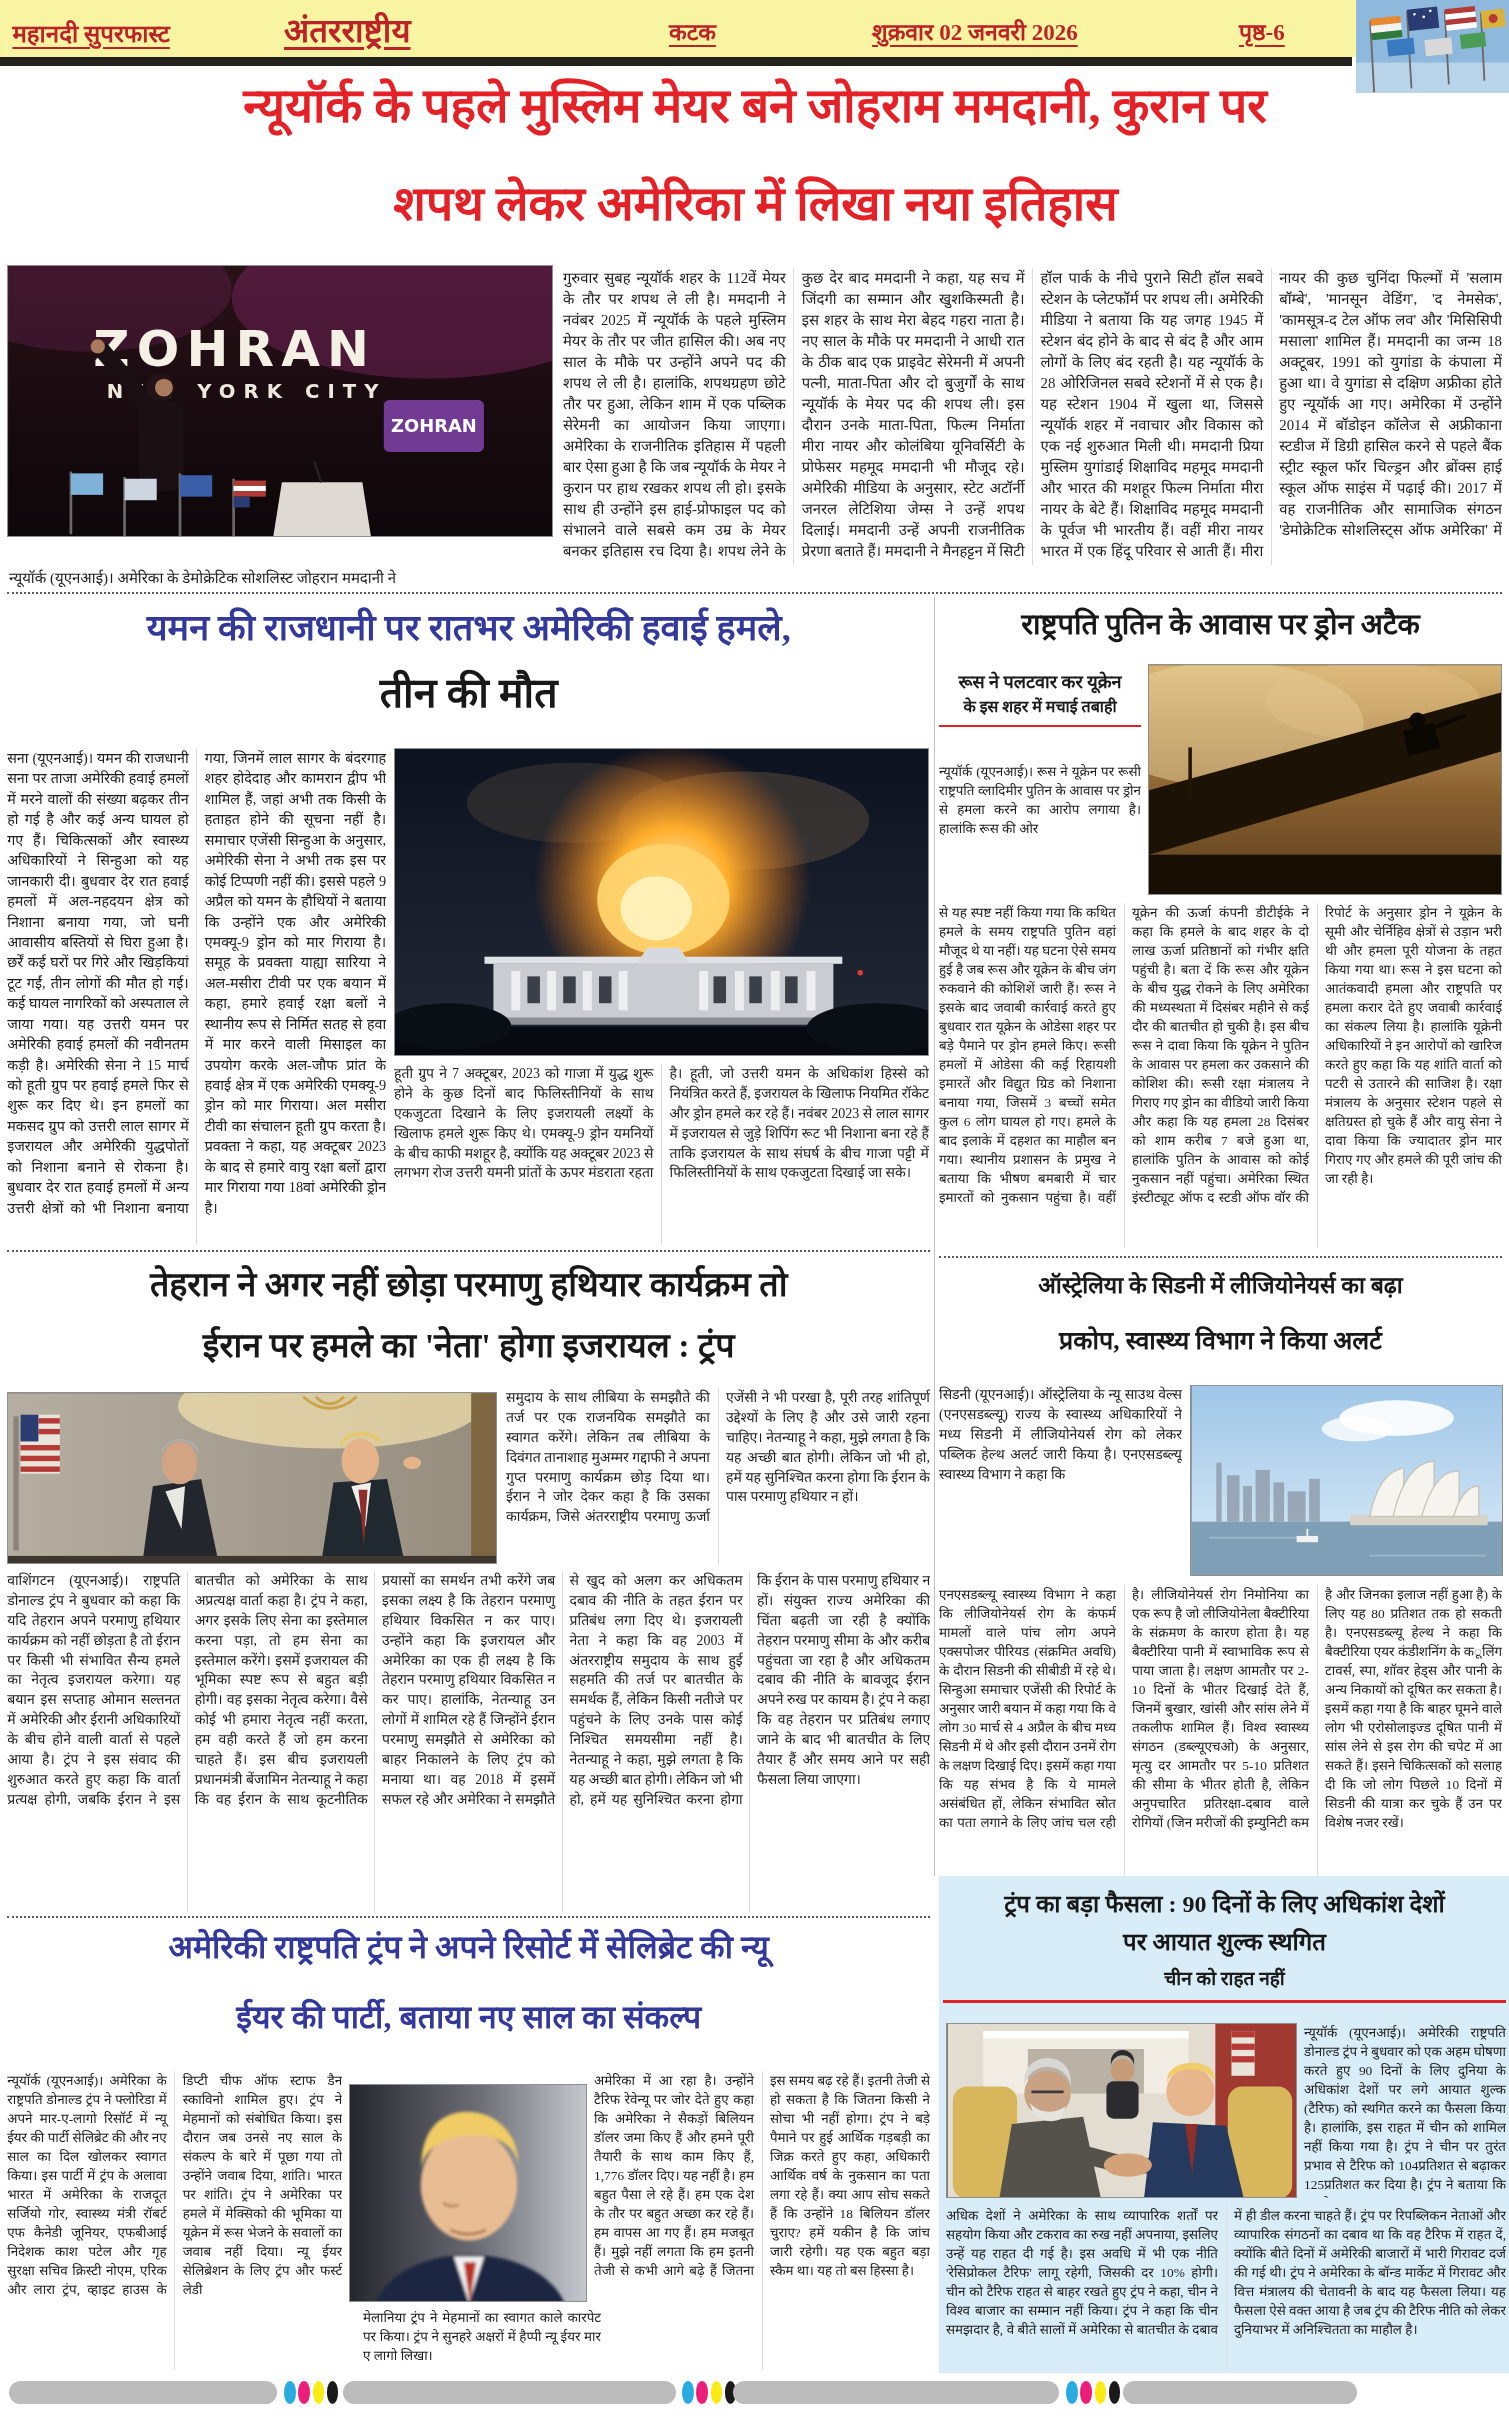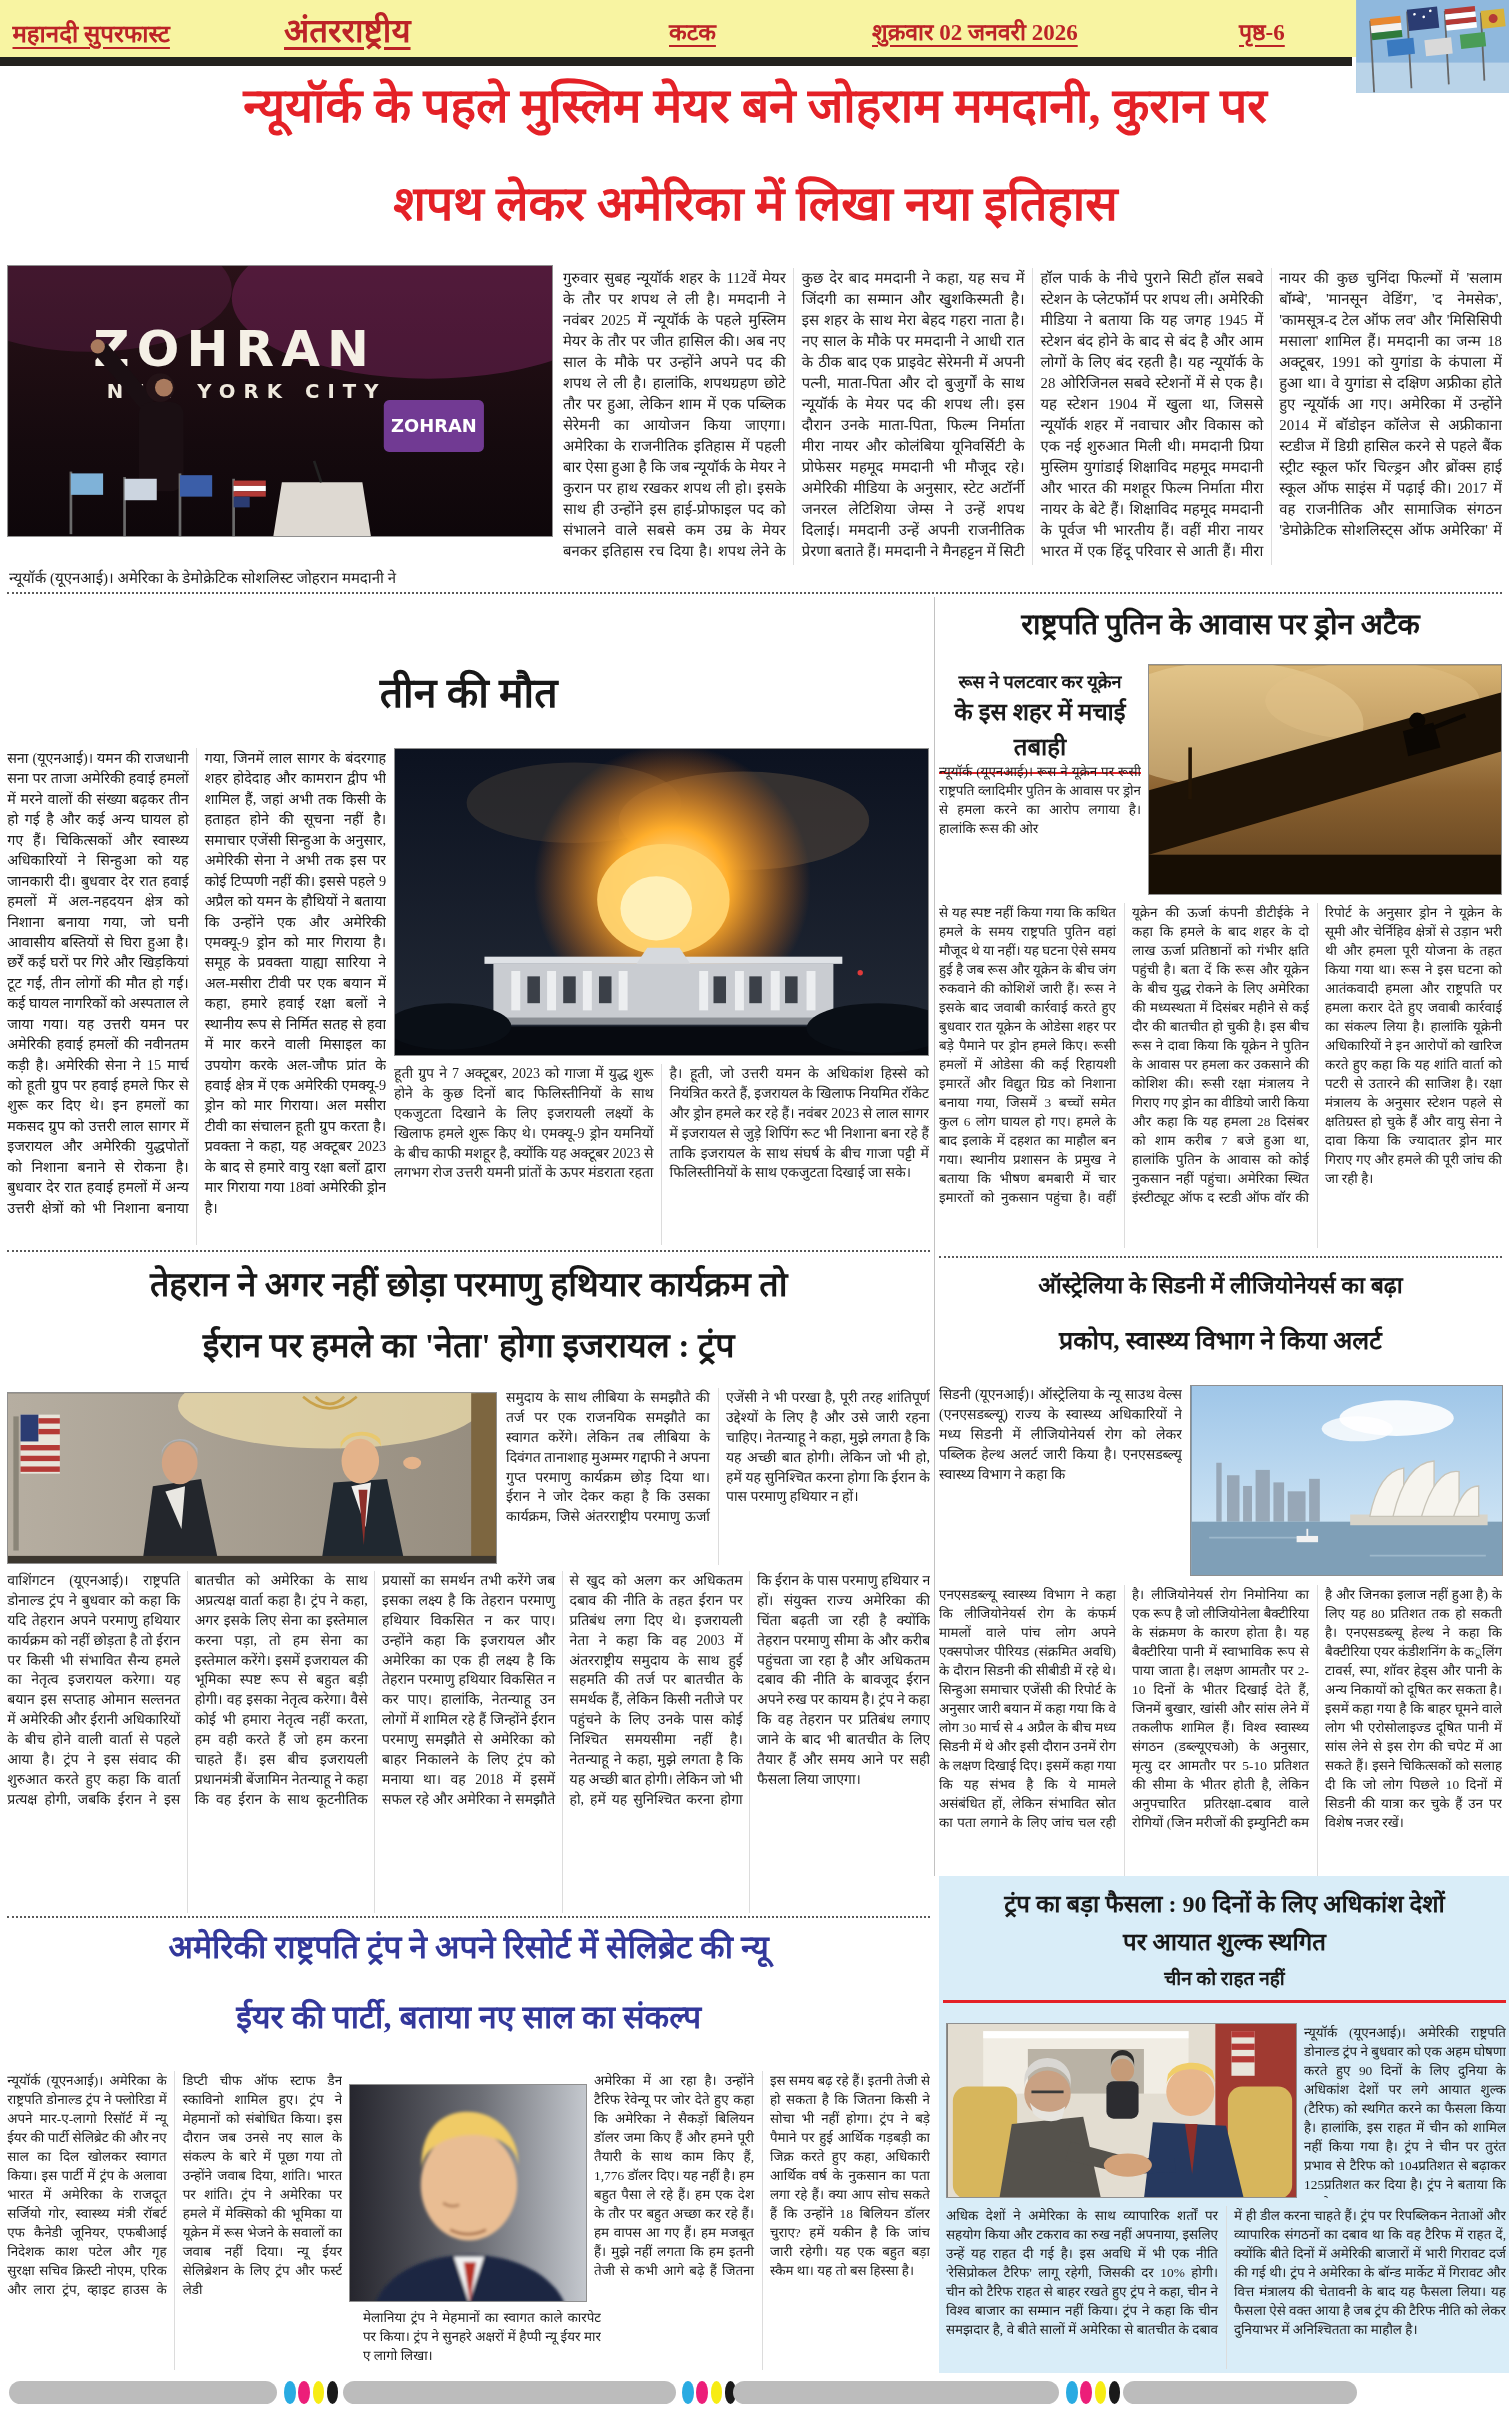--- a/index.html
+++ b/index.html
@@ -113,20 +113,21 @@
       <ellipse cx="80" cy="322" rx="40" ry="14" fill="#05030a"></ellipse>
       <ellipse cx="520" cy="324" rx="70" ry="16" fill="#05030a"></ellipse>
     </svg>
   </div>
   <div class="abs bodytext" style="left:9px;top:567px;width:698px;font-size:15px;white-space:nowrap">न्यूयॉर्क (यूएनआई)। अमेरिका के डेमोक्रेटिक सोशलिस्ट जोहरान ममदानी ने</div>
   <div class="abs bodytext c4" style="left:563px;top:268px;width:939px;height:297px;font-size:14.8px;line-height:1.42">गुरुवार सुबह न्यूयॉर्क शहर के 112वें मेयर के तौर पर शपथ ले ली है। ममदानी ने नवंबर 2025 में न्यूयॉर्क के पहले मुस्लिम मेयर के तौर पर जीत हासिल की। अब नए साल के मौके पर उन्होंने अपने पद की शपथ ले ली है। हालांकि, शपथग्रहण छोटे तौर पर हुआ, लेकिन शाम में एक पब्लिक सेरेमनी का आयोजन किया जाएगा। अमेरिका के राजनीतिक इतिहास में पहली बार ऐसा हुआ है कि जब न्यूयॉर्क के मेयर ने कुरान पर हाथ रखकर शपथ ली हो। इसके साथ ही उन्होंने इस हाई-प्रोफाइल पद को संभालने वाले सबसे कम उम्र के मेयर बनकर इतिहास रच दिया है। शपथ लेने के कुछ देर बाद ममदानी ने कहा, यह सच में जिंदगी का सम्मान और खुशकिस्मती है। इस शहर के साथ मेरा बेहद गहरा नाता है। नए साल के मौके पर ममदानी ने आधी रात के ठीक बाद एक प्राइवेट सेरेमनी में अपनी पत्नी, माता-पिता और दो बुजुर्गों के साथ न्यूयॉर्क के मेयर पद की शपथ ली। इस दौरान उनके माता-पिता, फिल्म निर्माता मीरा नायर और कोलंबिया यूनिवर्सिटी के प्रोफेसर महमूद ममदानी भी मौजूद रहे। अमेरिकी मीडिया के अनुसार, स्टेट अटॉर्नी जनरल लेटिशिया जेम्स ने उन्हें शपथ दिलाई। ममदानी उन्हें अपनी राजनीतिक प्रेरणा बताते हैं। ममदानी ने मैनहट्टन में सिटी हॉल पार्क के नीचे पुराने सिटी हॉल सबवे स्टेशन के प्लेटफॉर्म पर शपथ ली। अमेरिकी मीडिया ने बताया कि यह जगह 1945 में स्टेशन बंद होने के बाद से बंद है और आम लोगों के लिए बंद रहती है। यह न्यूयॉर्क के 28 ओरिजिनल सबवे स्टेशनों में से एक है। यह स्टेशन 1904 में खुला था, जिससे न्यूयॉर्क शहर में नवाचार और विकास को एक नई शुरुआत मिली थी। ममदानी प्रिया मुस्लिम युगांडाई शिक्षाविद महमूद ममदानी और भारत की मशहूर फिल्म निर्माता मीरा नायर के बेटे हैं। शिक्षाविद महमूद ममदानी के पूर्वज भी भारतीय हैं। वहीं मीरा नायर भारत में एक हिंदू परिवार से आती हैं। मीरा नायर की कुछ चुनिंदा फिल्मों में 'सलाम बॉम्बे', 'मानसून वेडिंग', 'द नेमसेक', 'कामसूत्र-द टेल ऑफ लव' और 'मिसिसिपी मसाला' शामिल हैं। ममदानी का जन्म 18 अक्टूबर, 1991 को युगांडा के कंपाला में हुआ था। वे युगांडा से दक्षिण अफ्रीका होते हुए न्यूयॉर्क आ गए। अमेरिका में उन्होंने 2014 में बॉडोइन कॉलेज से अफ्रीकाना स्टडीज में डिग्री हासिल करने से पहले बैंक स्ट्रीट स्कूल फॉर चिल्ड्रन और ब्रोंक्स हाई स्कूल ऑफ साइंस में पढ़ाई की। 2017 में वह राजनीतिक और सामाजिक संगठन 'डेमोक्रेटिक सोशलिस्ट्स ऑफ अमेरिका' में शामिल हो गए और यहां से उनके राजनीतिक सफर की शुरुआत हुई।</div>
 
   <div class="abs dotsep" style="left:7.2px;top:592px;width:1495px"></div>
   <div class="abs vrule" style="left:934px;top:597px;height:1279px"></div>
 
+  <div class="abs hl blue" style="left:7.2px;top:601px;width:923px;font-size:36px;line-height:1.5">यमन की राजधानी पर रातभर अमेरिकी हवाई हमले,</div>
   <div class="abs hl ink" style="left:7.2px;top:664px;width:923px;font-size:41px;line-height:1.45">तीन की मौत</div>
   <div class="abs bodytext c2" style="left:7.2px;top:748px;width:379px;height:497px;font-size:14.3px;line-height:1.43">सना (यूएनआई)। यमन की राजधानी सना पर ताजा अमेरिकी हवाई हमलों में मरने वालों की संख्या बढ़कर तीन हो गई है और कई अन्य घायल हो गए हैं। चिकित्सकों और स्वास्थ्य अधिकारियों ने सिन्हुआ को यह जानकारी दी। बुधवार देर रात हवाई हमलों में अल-नहदयन क्षेत्र को निशाना बनाया गया, जो घनी आवासीय बस्तियों से घिरा हुआ है। छर्रें कई घरों पर गिरे और खिड़कियां टूट गईं, तीन लोगों की मौत हो गई। कई घायल नागरिकों को अस्पताल ले जाया गया। यह उत्तरी यमन पर अमेरिकी हवाई हमलों की नवीनतम कड़ी है। अमेरिकी सेना ने 15 मार्च को हूती ग्रुप पर हवाई हमले फिर से शुरू कर दिए थे। इन हमलों का मकसद ग्रुप को उत्तरी लाल सागर में इजरायल और अमेरिकी युद्धपोतों को निशाना बनाने से रोकना है। बुधवार देर रात हवाई हमलों में अन्य उत्तरी क्षेत्रों को भी निशाना बनाया गया, जिनमें लाल सागर के बंदरगाह शहर होदेदाह और कामरान द्वीप भी शामिल हैं, जहां अभी तक किसी के हताहत होने की सूचना नहीं है। समाचार एजेंसी सिन्हुआ के अनुसार, अमेरिकी सेना ने अभी तक इस पर कोई टिप्पणी नहीं की। इससे पहले 9 अप्रैल को यमन के हौथियों ने बताया कि उन्होंने एक और अमेरिकी एमक्यू-9 ड्रोन को मार गिराया है। समूह के प्रवक्ता याह्या सारिया ने अल-मसीरा टीवी पर एक बयान में कहा, हमारे हवाई रक्षा बलों ने स्थानीय रूप से निर्मित सतह से हवा में मार करने वाली मिसाइल का उपयोग करके अल-जौफ प्रांत के हवाई क्षेत्र में एक अमेरिकी एमक्यू-9 ड्रोन को मार गिराया। अल मसीरा टीवी का संचालन हूती ग्रुप करता है। प्रवक्ता ने कहा, यह अक्टूबर 2023 के बाद से हमारे वायु रक्षा बलों द्वारा मार गिराया गया 18वां अमेरिकी ड्रोन है।</div>
 
   <div class="abs photo" style="left:394px;top:748px;width:535px;height:308px">
     <svg width="535" height="308" viewBox="0 0 598 344">
       <defs>
         <linearGradient id="nsky" x1="0" y1="0" x2="0" y2="1">
           <stop offset="0" stop-color="#0c1220"></stop>
             <stop offset="1" stop-color="#232a36"></stop>
         </linearGradient>
@@ -166,21 +167,21 @@
       <ellipse cx="60" cy="310" rx="70" ry="26" fill="#0a0f16"></ellipse>
       <ellipse cx="540" cy="312" rx="80" ry="28" fill="#0a0f16"></ellipse>
       <circle cx="520" cy="250" r="3" fill="#e03a3a"></circle>
     </svg>
   </div>
   <div class="abs bodytext c2" style="left:394px;top:1064px;width:535px;height:181px;font-size:14px;line-height:1.42">हूती ग्रुप ने 7 अक्टूबर, 2023 को गाजा में युद्ध शुरू होने के कुछ दिनों बाद फिलिस्तीनियों के साथ एकजुटता दिखाने के लिए इजरायली लक्ष्यों के खिलाफ हमले शुरू किए थे। एमक्यू-9 ड्रोन यमनियों के बीच काफी मशहूर है, क्योंकि यह अक्टूबर 2023 से लगभग रोज उत्तरी यमनी प्रांतों के ऊपर मंडराता रहता है। हूती, जो उत्तरी यमन के अधिकांश हिस्से को नियंत्रित करते हैं, इजरायल के खिलाफ नियमित रॉकेट और ड्रोन हमले कर रहे हैं। नवंबर 2023 से लाल सागर में इजरायल से जुड़े शिपिंग रूट भी निशाना बना रहे हैं ताकि इजरायल के साथ संघर्ष के बीच गाजा पट्टी में फिलिस्तीनियों के साथ एकजुटता दिखाई जा सके।</div>
 
   <div class="abs hl ink" style="left:939px;top:603px;width:563px;font-size:29px;line-height:1.5">राष्ट्रपति पुतिन के आवास पर ड्रोन अटैक</div>
   <div class="abs" style="left:939px;top:669px;width:202px;border-bottom:2.7px solid #e42127;padding-bottom:7.2px">
     <div class="subhead" style="font-size:18px">रूस ने पलटवार कर यूक्रेन</div>
-    <div class="subhead" style="font-size:24px">के इस शहर में मचाई तबाही</div>
+    <div class="subhead" style="font-size:16px">के इस शहर में मचाई तबाही</div>
   </div>
   <div class="abs photo" style="left:1148px;top:664px;width:354px;height:231px">
     <svg width="354" height="231" viewBox="0 0 396 258">
       <defs>
         <linearGradient id="sep" x1="0" y1="0" x2="0" y2="1">
           <stop offset="0" stop-color="#d9b574"></stop>
             <stop offset="0.55" stop-color="#8a6130"></stop>
             <stop offset="1" stop-color="#5a3d1d"></stop>
         </linearGradient>
       </defs>

